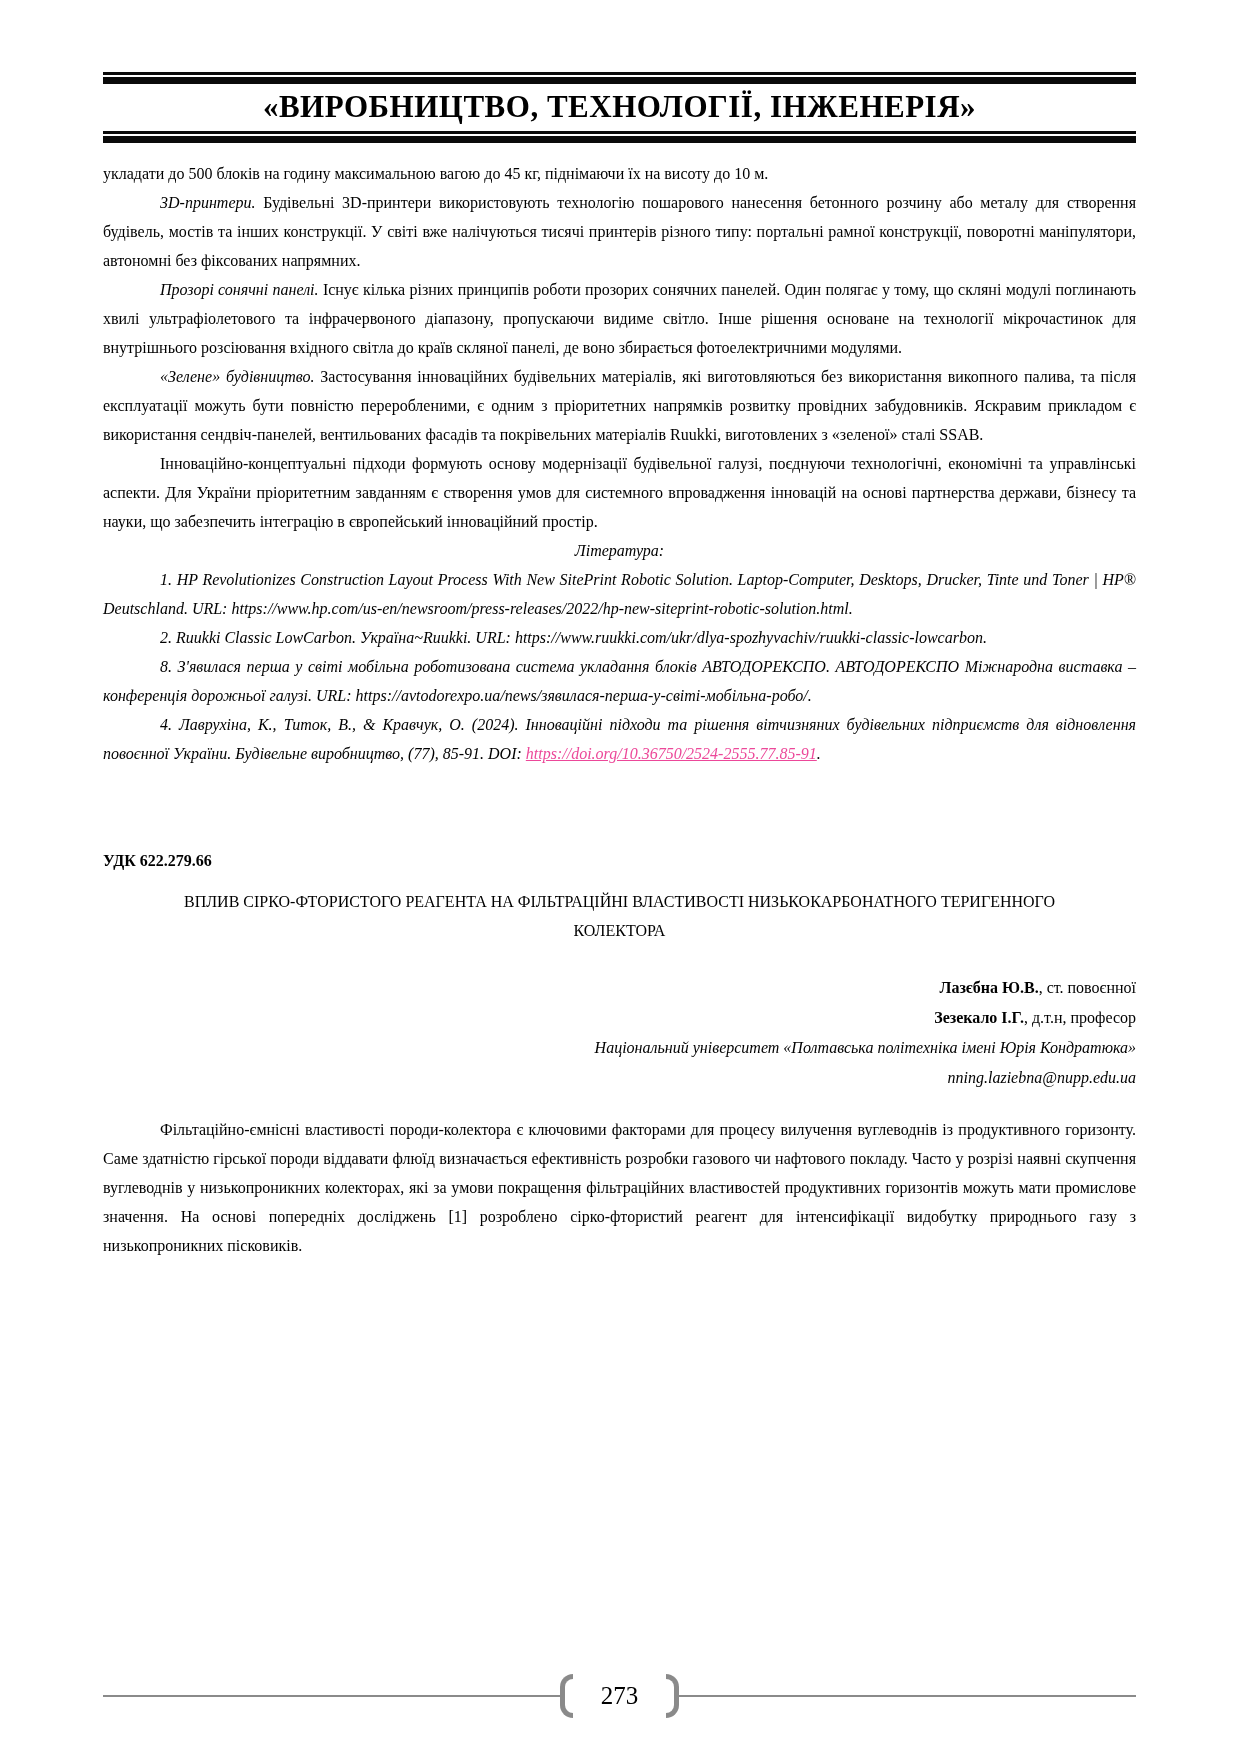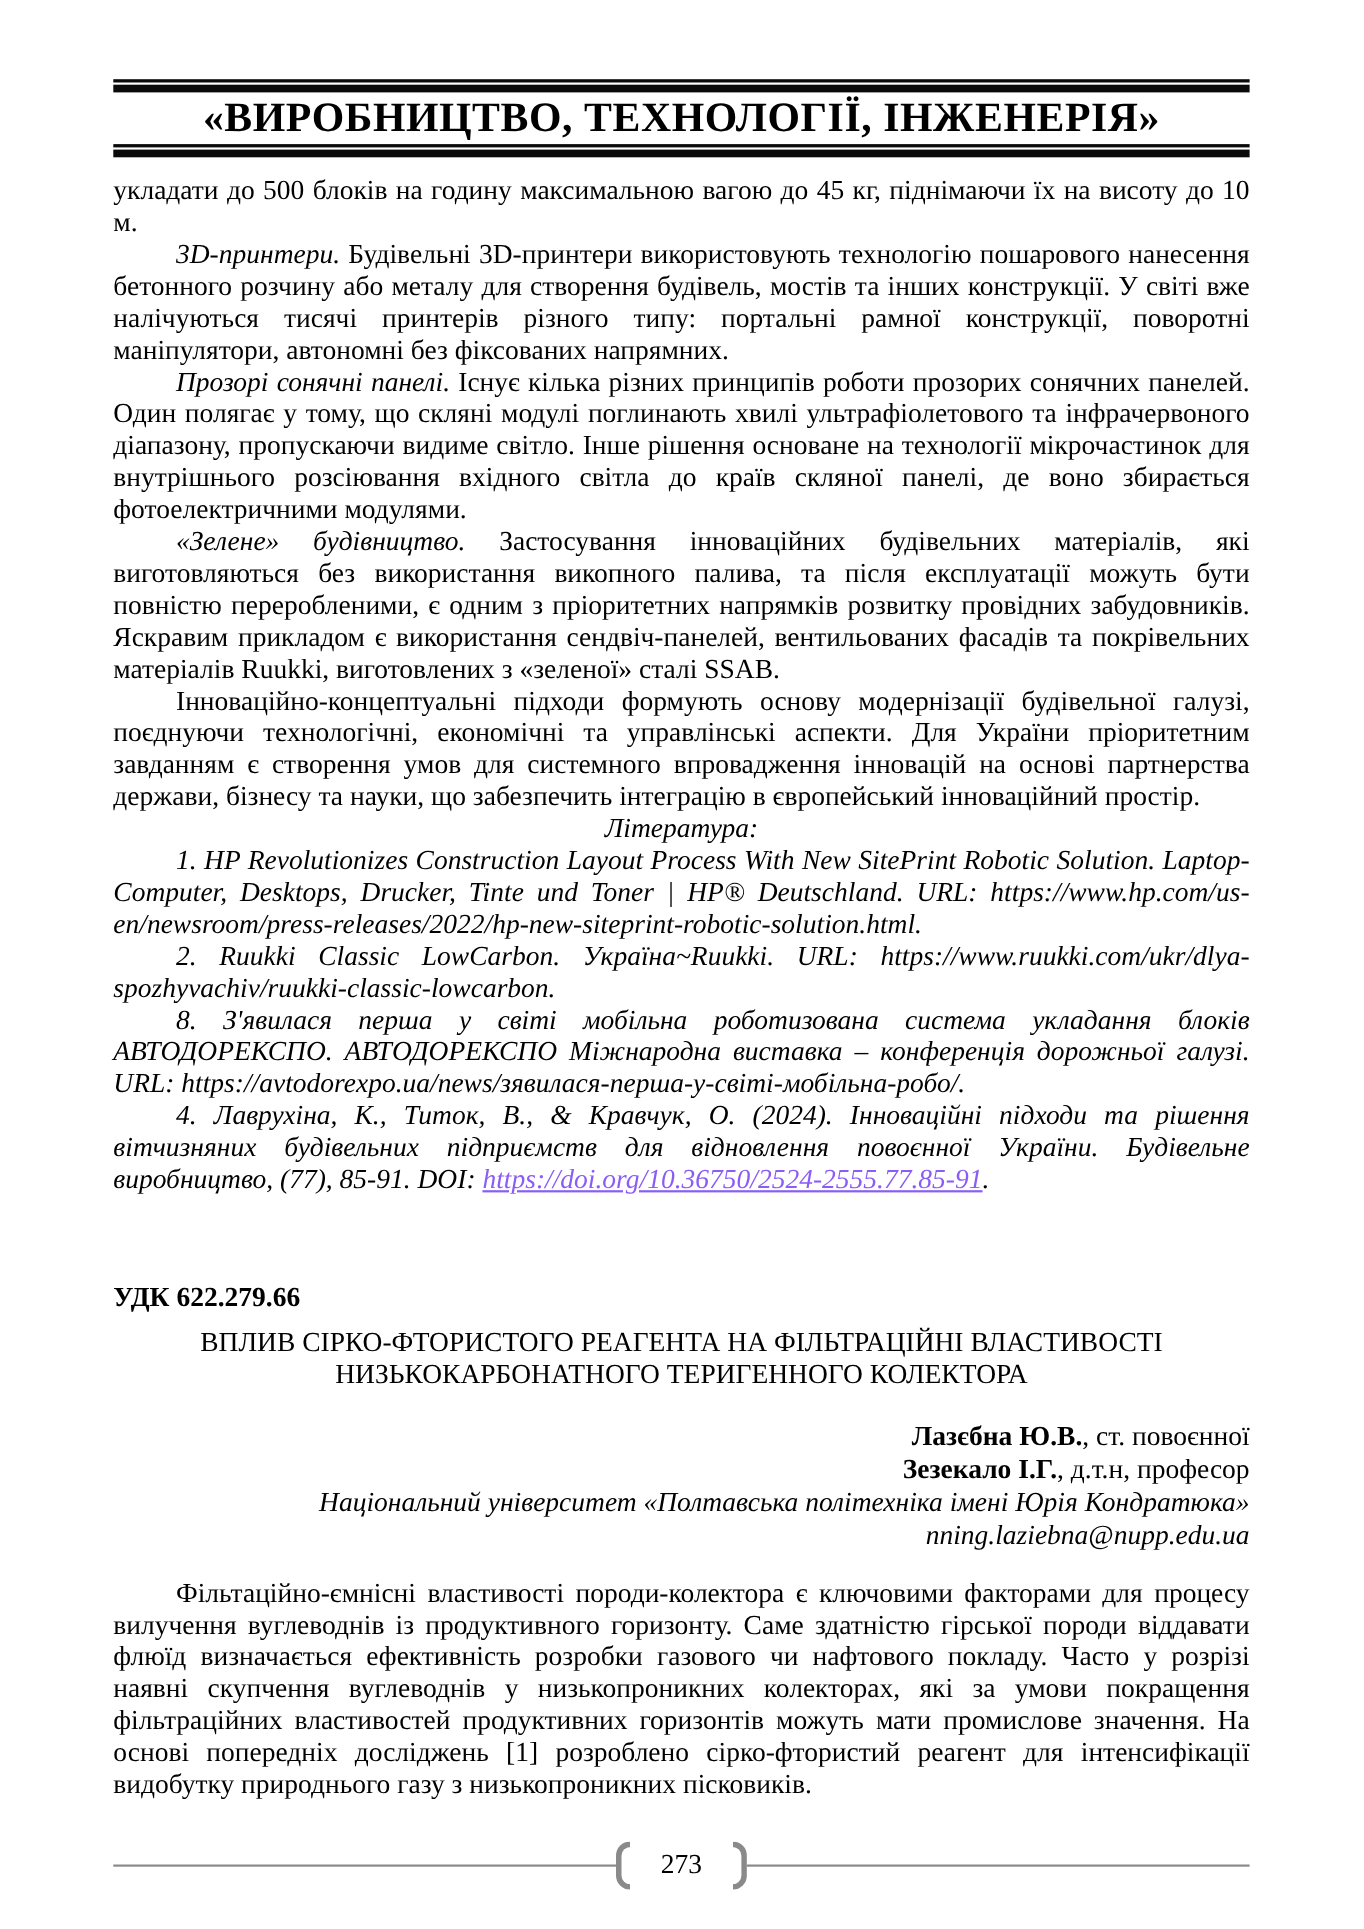--- a/index.html
+++ b/index.html
@@ -17,28 +17,28 @@
   }
 
   
   .journal-head { margin-bottom: 16px; }
   .rule-thin  { height: 3px; background: #0a0a0a; }
   .rule-thick { height: 7px; background: #0a0a0a; }
   .rule-gap   { height: 2px; }
   .journal-title {
     text-align: center;
     font-weight: bold;
-    font-size: 38px;
+    font-size: 31px;
     line-height: 44px;
     padding: 1px 0 2px 0;
     letter-spacing: 0.5px;
   }
 
   
-  .content { font-size: 25px; line-height: 29px; text-align: justify; }
+  .content { font-size: 16px; line-height: 29px; text-align: justify; }
   .content p { margin: 0; text-indent: 57px; }
   p.no-indent { text-indent: 0; }
   .lead { font-style: italic; }
 
   .lit-heading {
     text-align: center;
     font-style: italic;
     text-indent: 0 !important;
   }
   .ref { font-style: italic; }
@@ -107,21 +107,21 @@
 
     <p><span class="lead">«Зелене» будівництво.</span> <span>Застосування інноваційних будівельних матеріалів, які виготовляються без використання викопного палива, та після експлуатації можуть бути повністю переробленими, є одним з пріоритетних напрямків розвитку провідних забудовників. Яскравим прикладом є використання сендвіч-панелей, вентильованих фасадів та покрівельних матеріалів Ruukki, виготовлених з «зеленої» сталі SSAB.</span></p>
 
     <p><span>Інноваційно-концептуальні підходи формують основу модернізації будівельної галузі, поєднуючи технологічні, економічні та управлінські аспекти. Для України пріоритетним завданням є створення умов для системного впровадження інновацій на основі партнерства держави, бізнесу та науки, що забезпечить інтеграцію в європейський інноваційний простір.</span></p>
 
     <p class="lit-heading">Література:</p>
 
     <p class="ref"><span>1. HP Revolutionizes Construction Layout Process With New SitePrint Robotic Solution. Laptop-Computer, Desktops, Drucker, Tinte und Toner | HP® Deutschland. URL: https://www.hp.com/us-en/newsroom/press-releases/2022/hp-new-siteprint-robotic-solution.html.</span></p>
     <p class="ref"><span>2. Ruukki Classic LowCarbon. Україна~Ruukki. URL: https://www.ruukki.com/ukr/dlya-spozhyvachiv/ruukki-classic-lowcarbon.</span></p>
     <p class="ref"><span>8. З'явилася перша у світі мобільна роботизована система укладання блоків АВТОДОРЕКСПО. АВТОДОРЕКСПО Міжнародна виставка – конференція дорожньої галузі. URL: https://avtodorexpo.ua/news/зявилася-перша-у-світі-мобільна-робо/.</span></p>
-    <p class="ref"><span>4. Лаврухіна, К., Титок, В., &amp; Кравчук, О. (2024). Інноваційні підходи та рішення вітчизняних будівельних підприємств для відновлення повоєнної України. Будівельне виробництво, (77), 85-91. DOI: </span><a href="#" class="doi-link" style="color: #8b5cf6;">https://doi.org/10.36750/2524-2555.77.85-91</a><span>.</span></p>
+    <p class="ref"><span>4. Лаврухіна, К., Титок, В., &amp; Кравчук, О. (2024). Інноваційні підходи та рішення вітчизняних будівельних підприємств для відновлення повоєнної України. Будівельне виробництво, (77), 85-91. DOI: </span><a href="#" class="doi-link" style="color: #ec4899;">https://doi.org/10.36750/2524-2555.77.85-91</a><span>.</span></p>
 
     <p class="udc">УДК 622.279.66</p>
     <p class="article-title">ВПЛИВ СІРКО-ФТОРИСТОГО РЕАГЕНТА НА ФІЛЬТРАЦІЙНІ ВЛАСТИВОСТІ НИЗЬКОКАРБОНАТНОГО ТЕРИГЕННОГО КОЛЕКТОРА</p>
 
     <div class="authors-block">
       <div><span class="author-name">Лазєбна Ю.В.</span><span>, ст. повоєнної</span></div>
       <div><span class="author-name">Зезекало І.Г.</span><span>, д.т.н, професор</span></div>
       <div class="affiliation">Національний університет «Полтавська політехніка імені Юрія Кондратюка»</div>
       <div class="email">nning.laziebna@nupp.edu.ua</div>
     </div>

